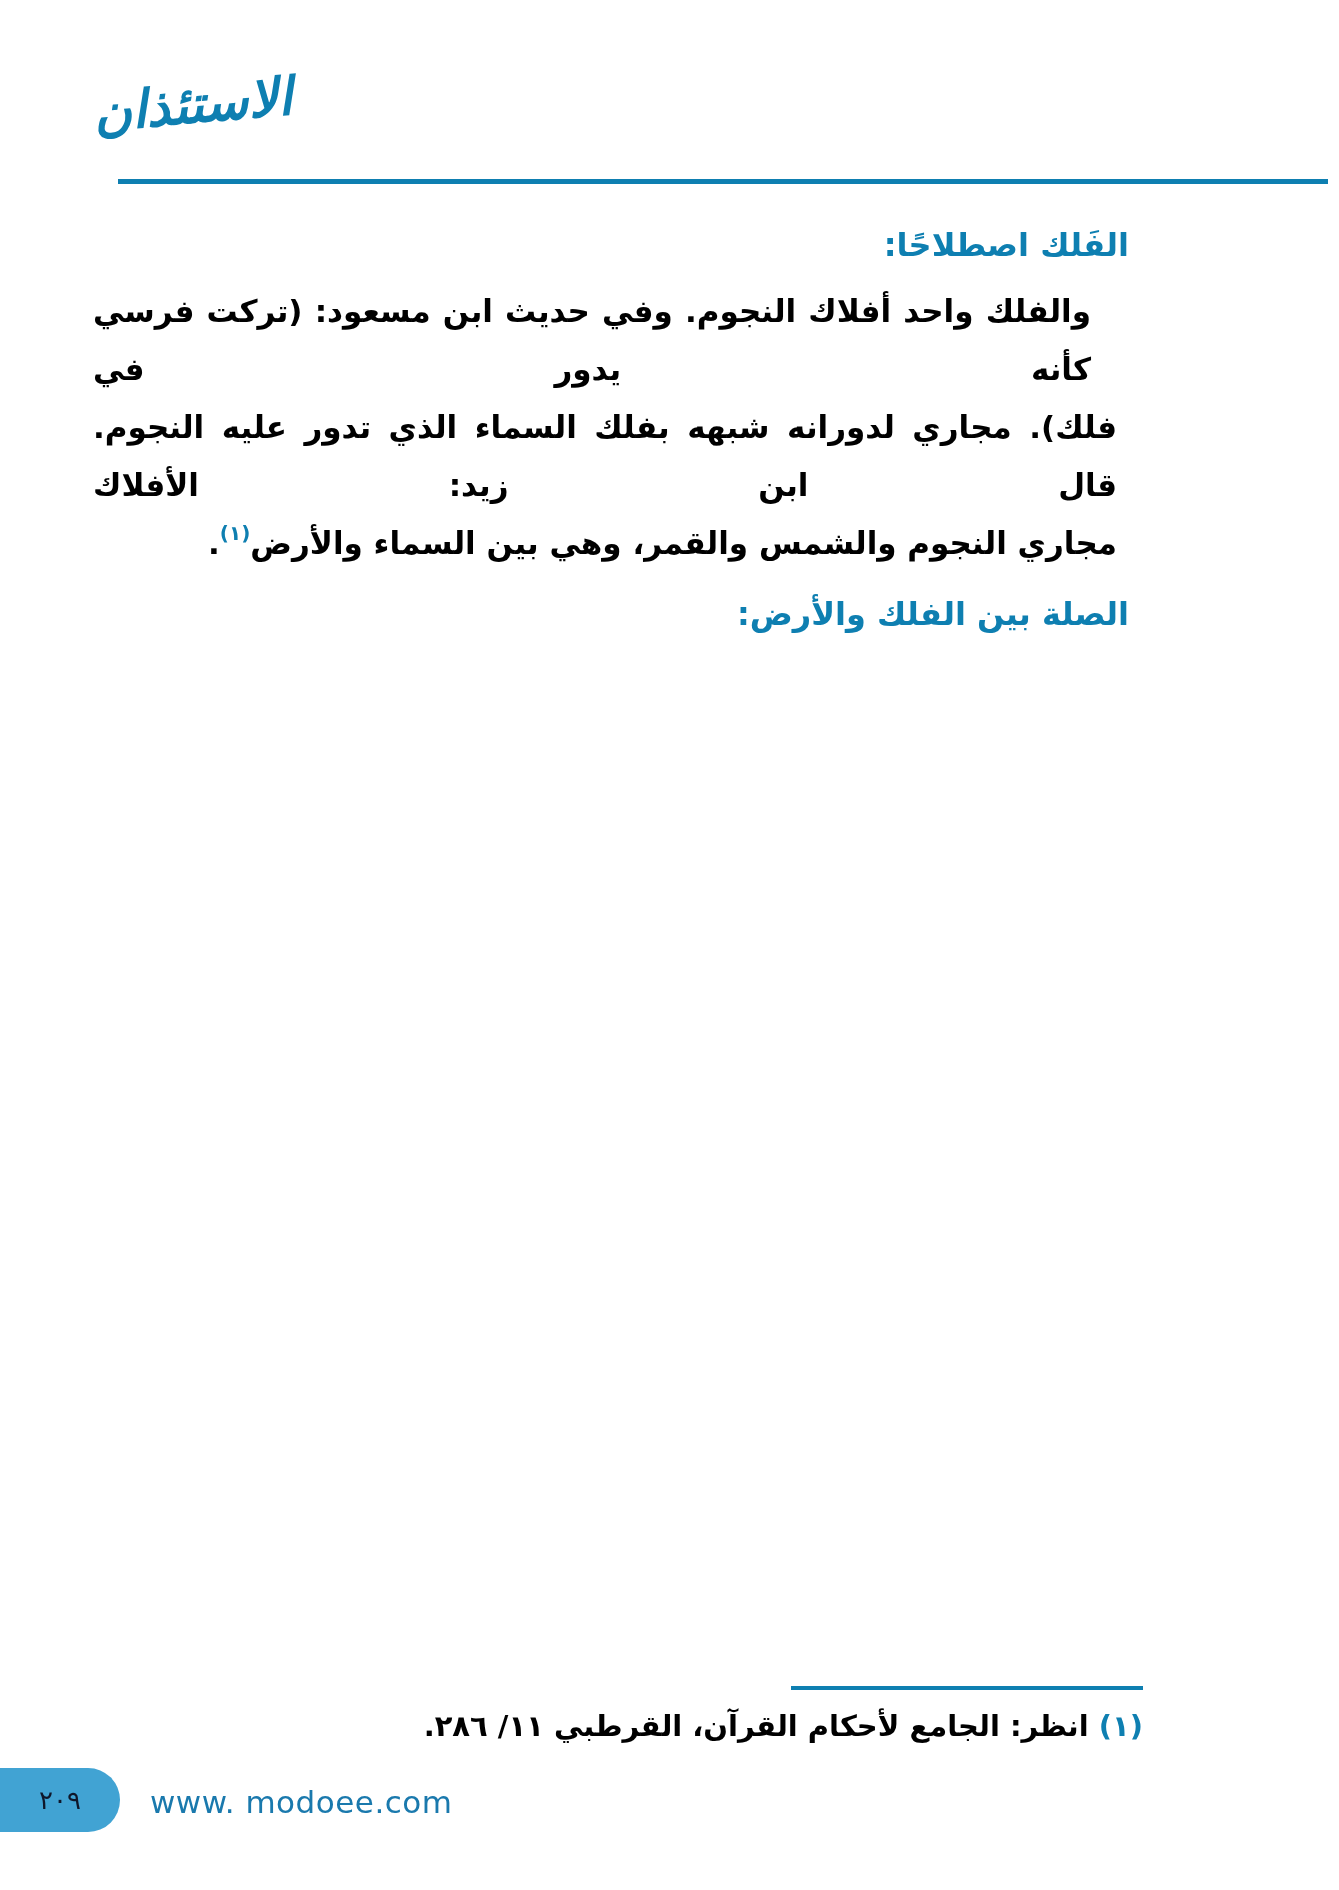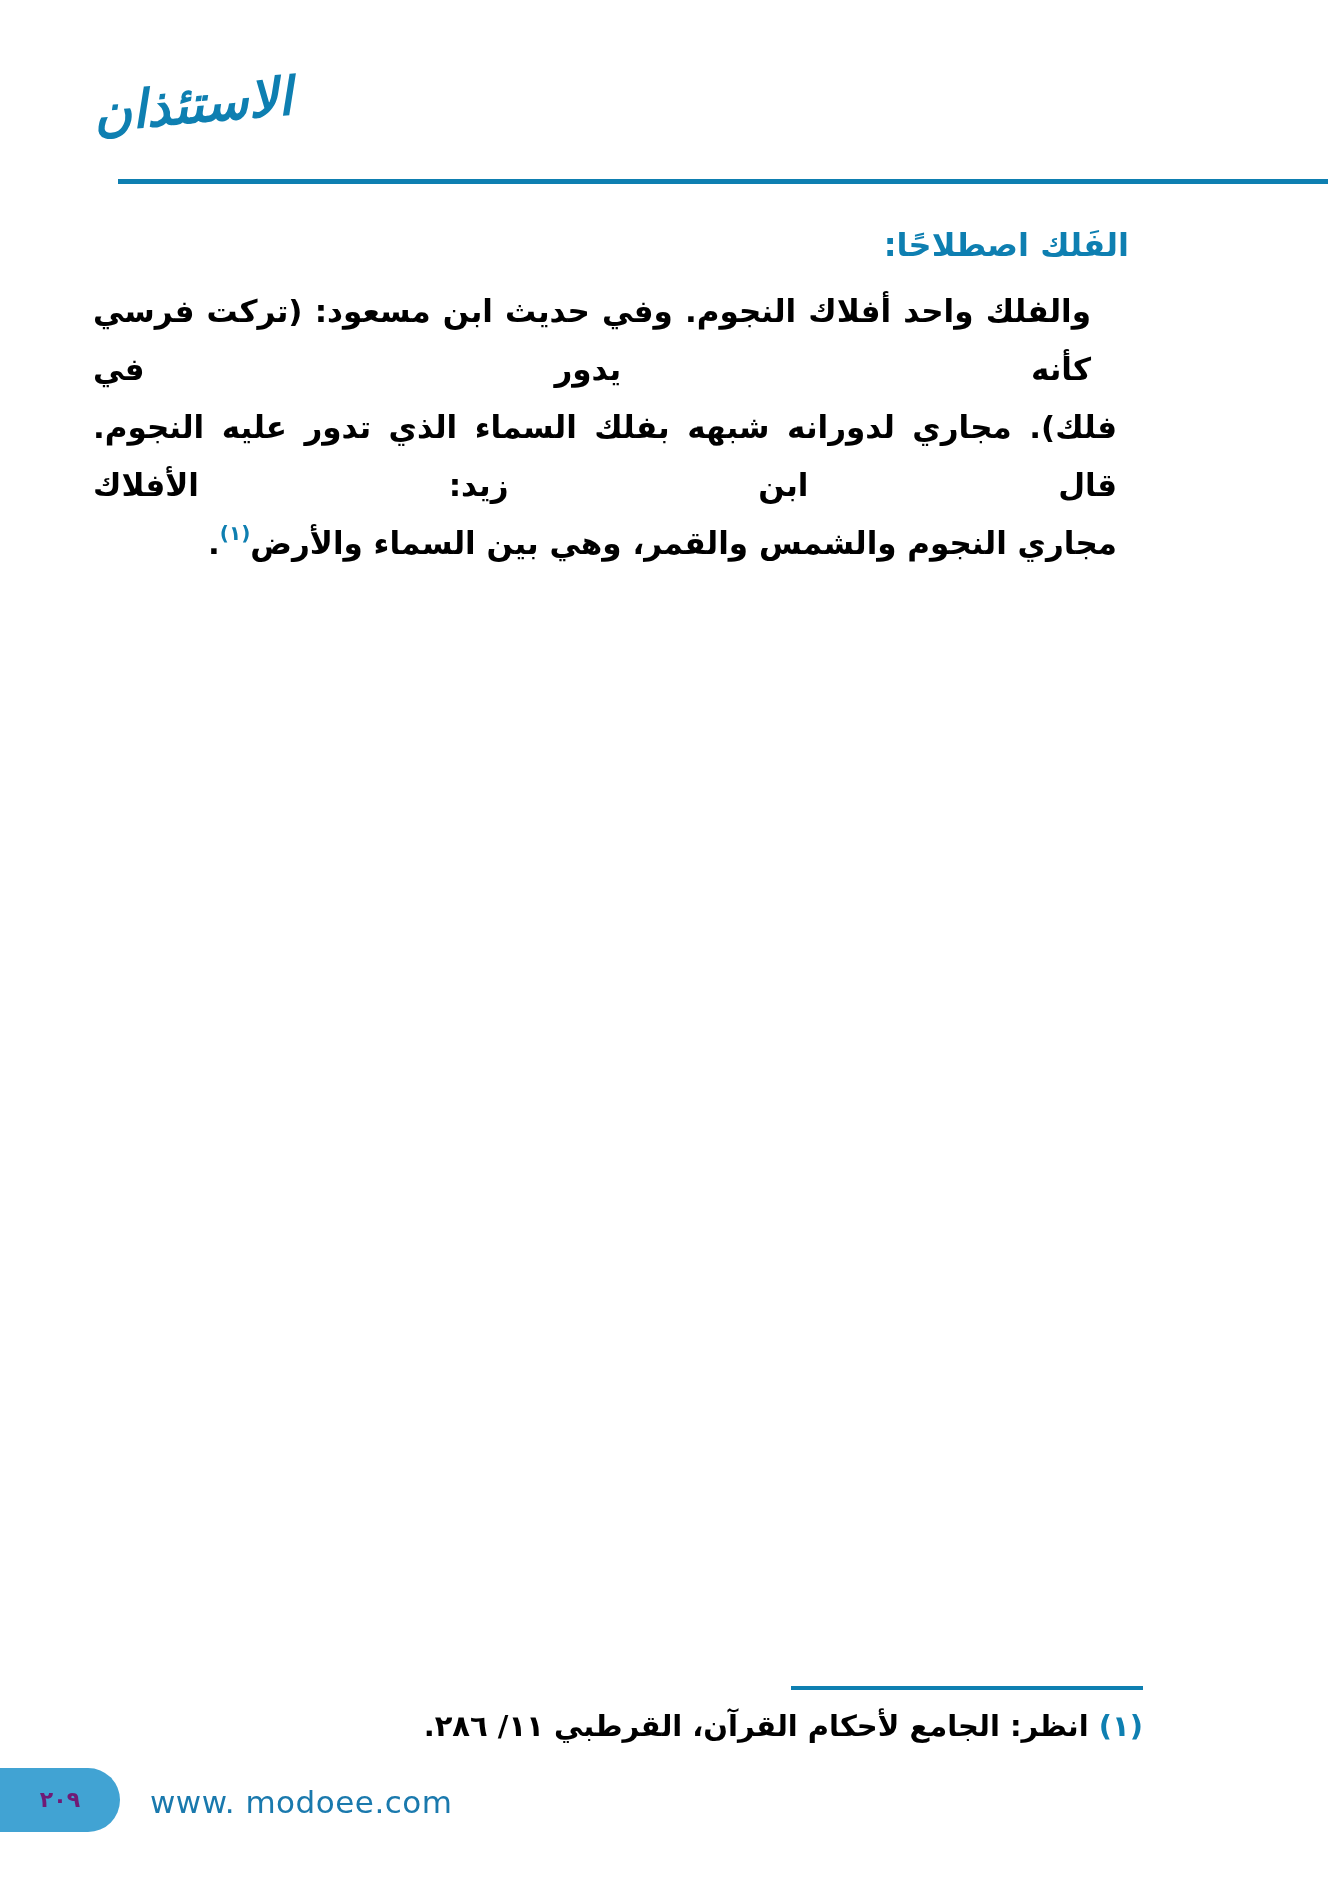--- a/index.html
+++ b/index.html
@@ -113,23 +113,23 @@
     top: 1768px;
     width: 120px;
     height: 64px;
     background: #41a3d3;
     border-radius: 0 32px 32px 0;
     display: flex;
     align-items: center;
     justify-content: center;
   }
   .page-number {
-    color: #701a75;
-    font-size: 22px;
-    font-weight: 700;
+    color: #0f172a;
+    font-size: 26px;
+    font-weight: 400;
     direction: rtl;
     line-height: 1;
   }
   .site-url {
     position: absolute;
     left: 150px;
     top: 1784px;
     color: #1a79ad;
     font-size: 31px;
     font-weight: 400;
@@ -150,20 +150,21 @@
   <div class="text-block">
 
     <div class="heading">الفَلك اصطلاحًا:</div>
 
     <div class="para">
       <div class="line line-first">والفلك واحد أفلاك النجوم. وفي حديث ابن مسعود: (تركت فرسي كأنه يدور في</div>
       <div class="line">فلك). مجاري لدورانه شبهه بفلك السماء الذي تدور عليه النجوم. قال ابن زيد: الأفلاك</div>
       <div class="line line-last"><span>مجاري النجوم والشمس والقمر، وهي بين السماء والأرض</span><span class="footnote-ref">(١)</span><span>.</span></div>
     </div>
 
+    <div class="heading heading-2">الصلة بين الفلك والأرض:</div>
 
 
   </div>
 
   <div class="footnote-block">
     <div class="footnote-rule"></div>
     <div class="footnote-line"><span class="footnote-marker">(١)</span> <span>انظر: الجامع لأحكام القرآن، القرطبي ١١/ ٢٨٦.</span></div>
   </div>
 
   <div class="page-badge">

